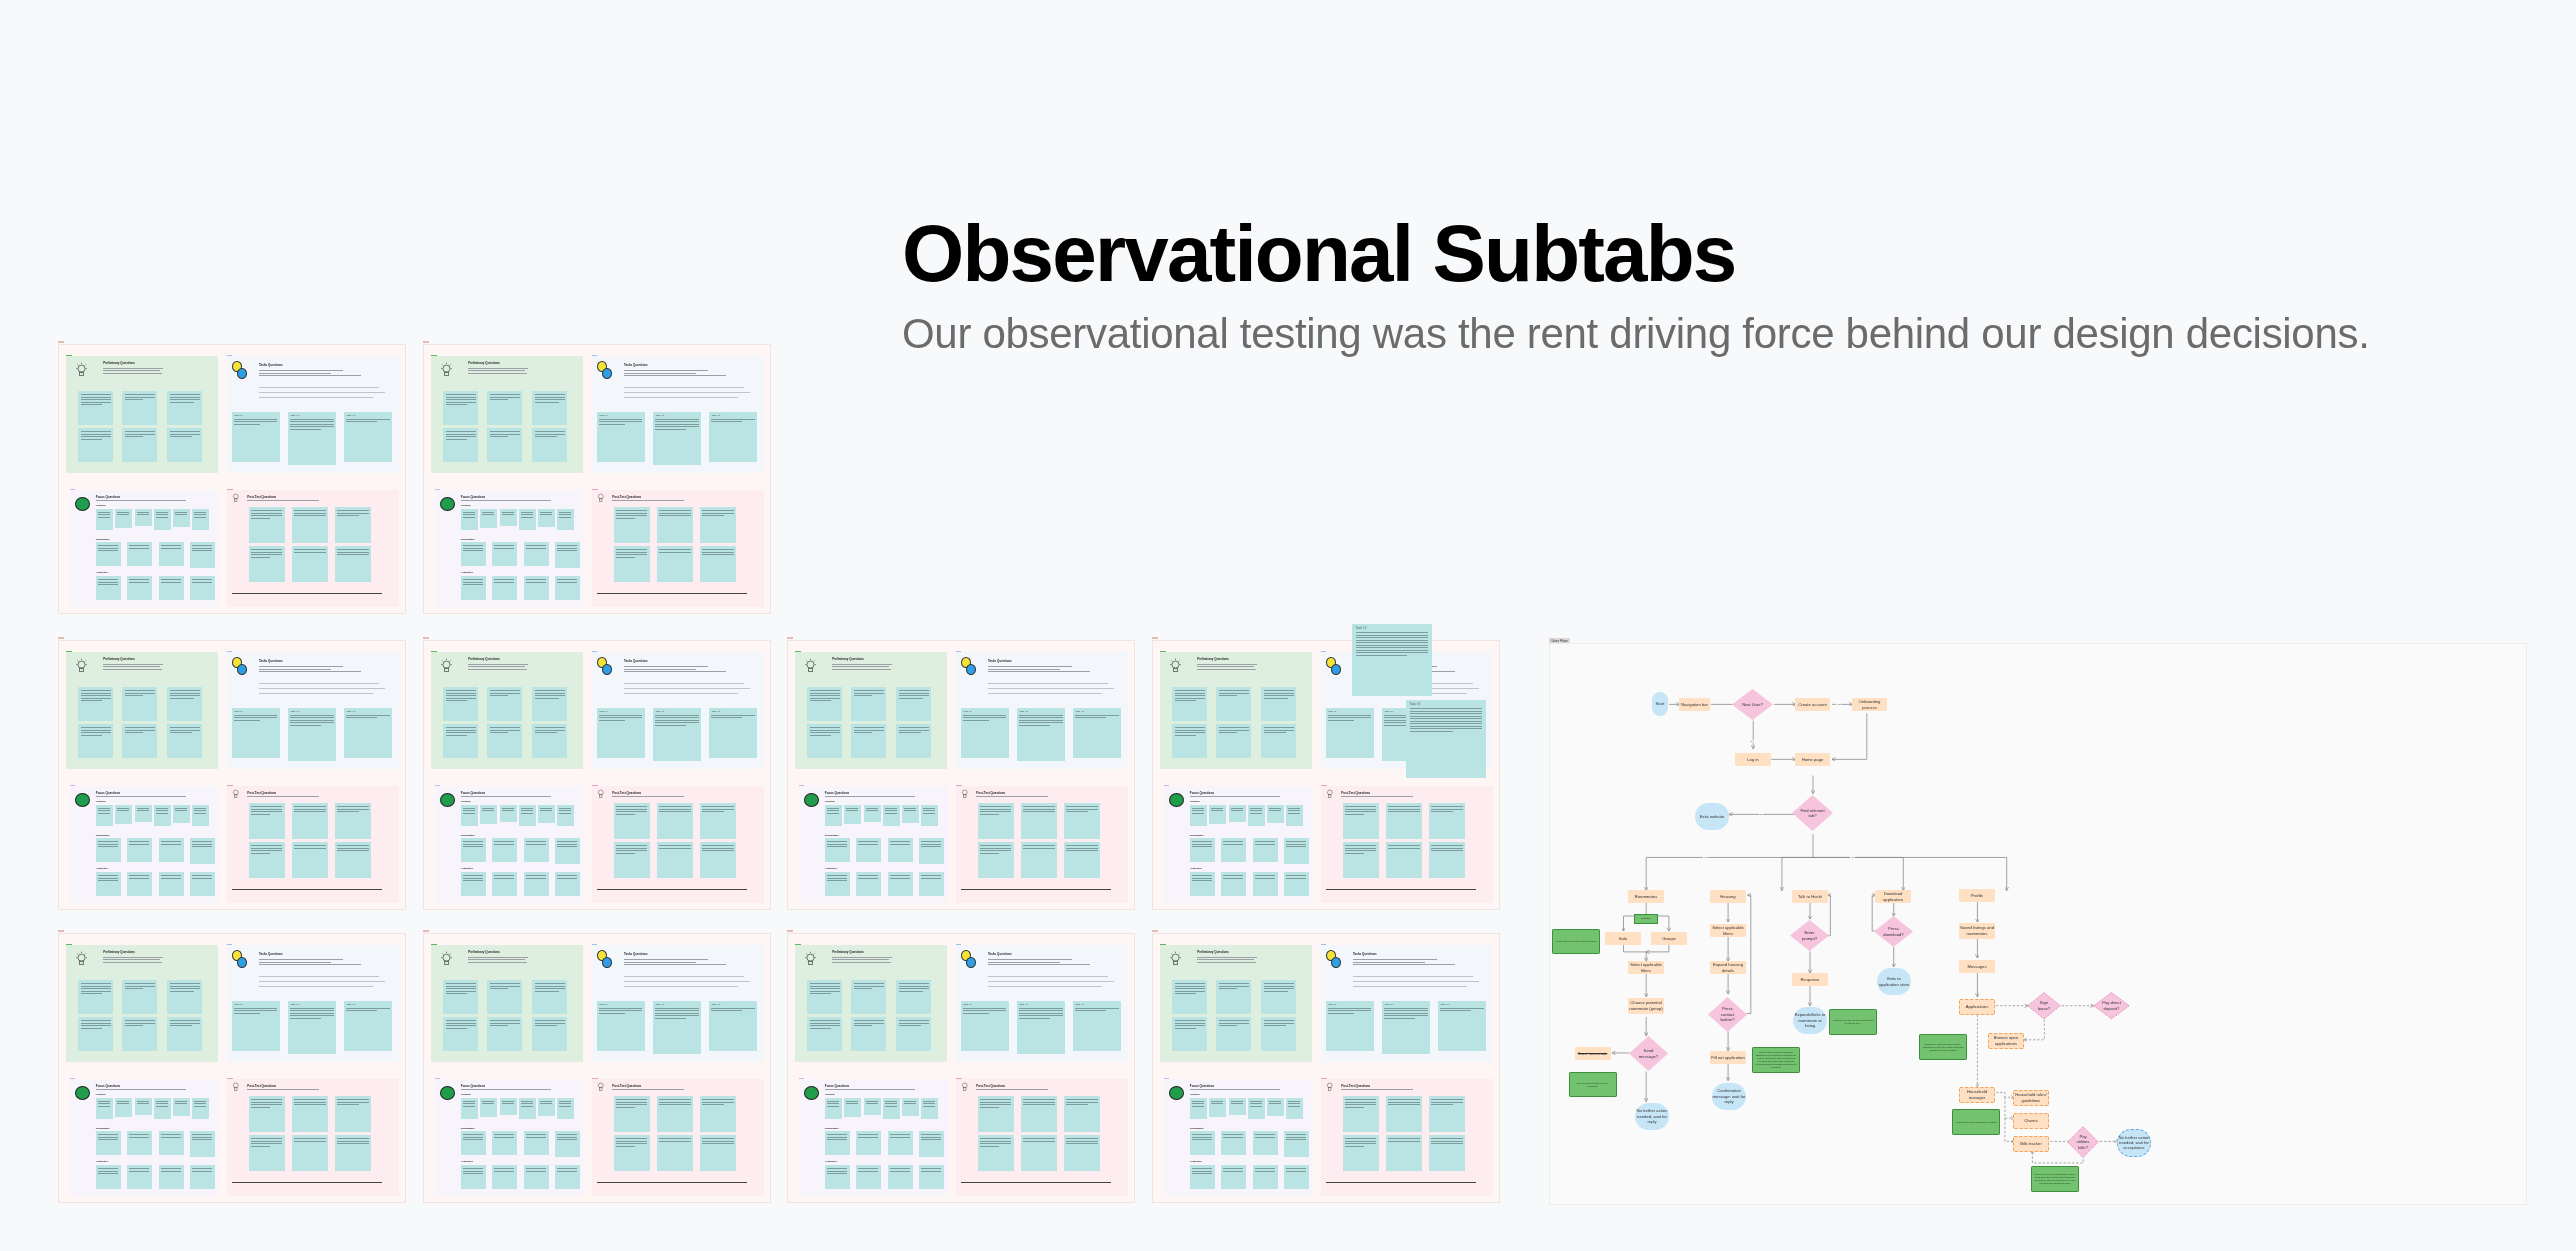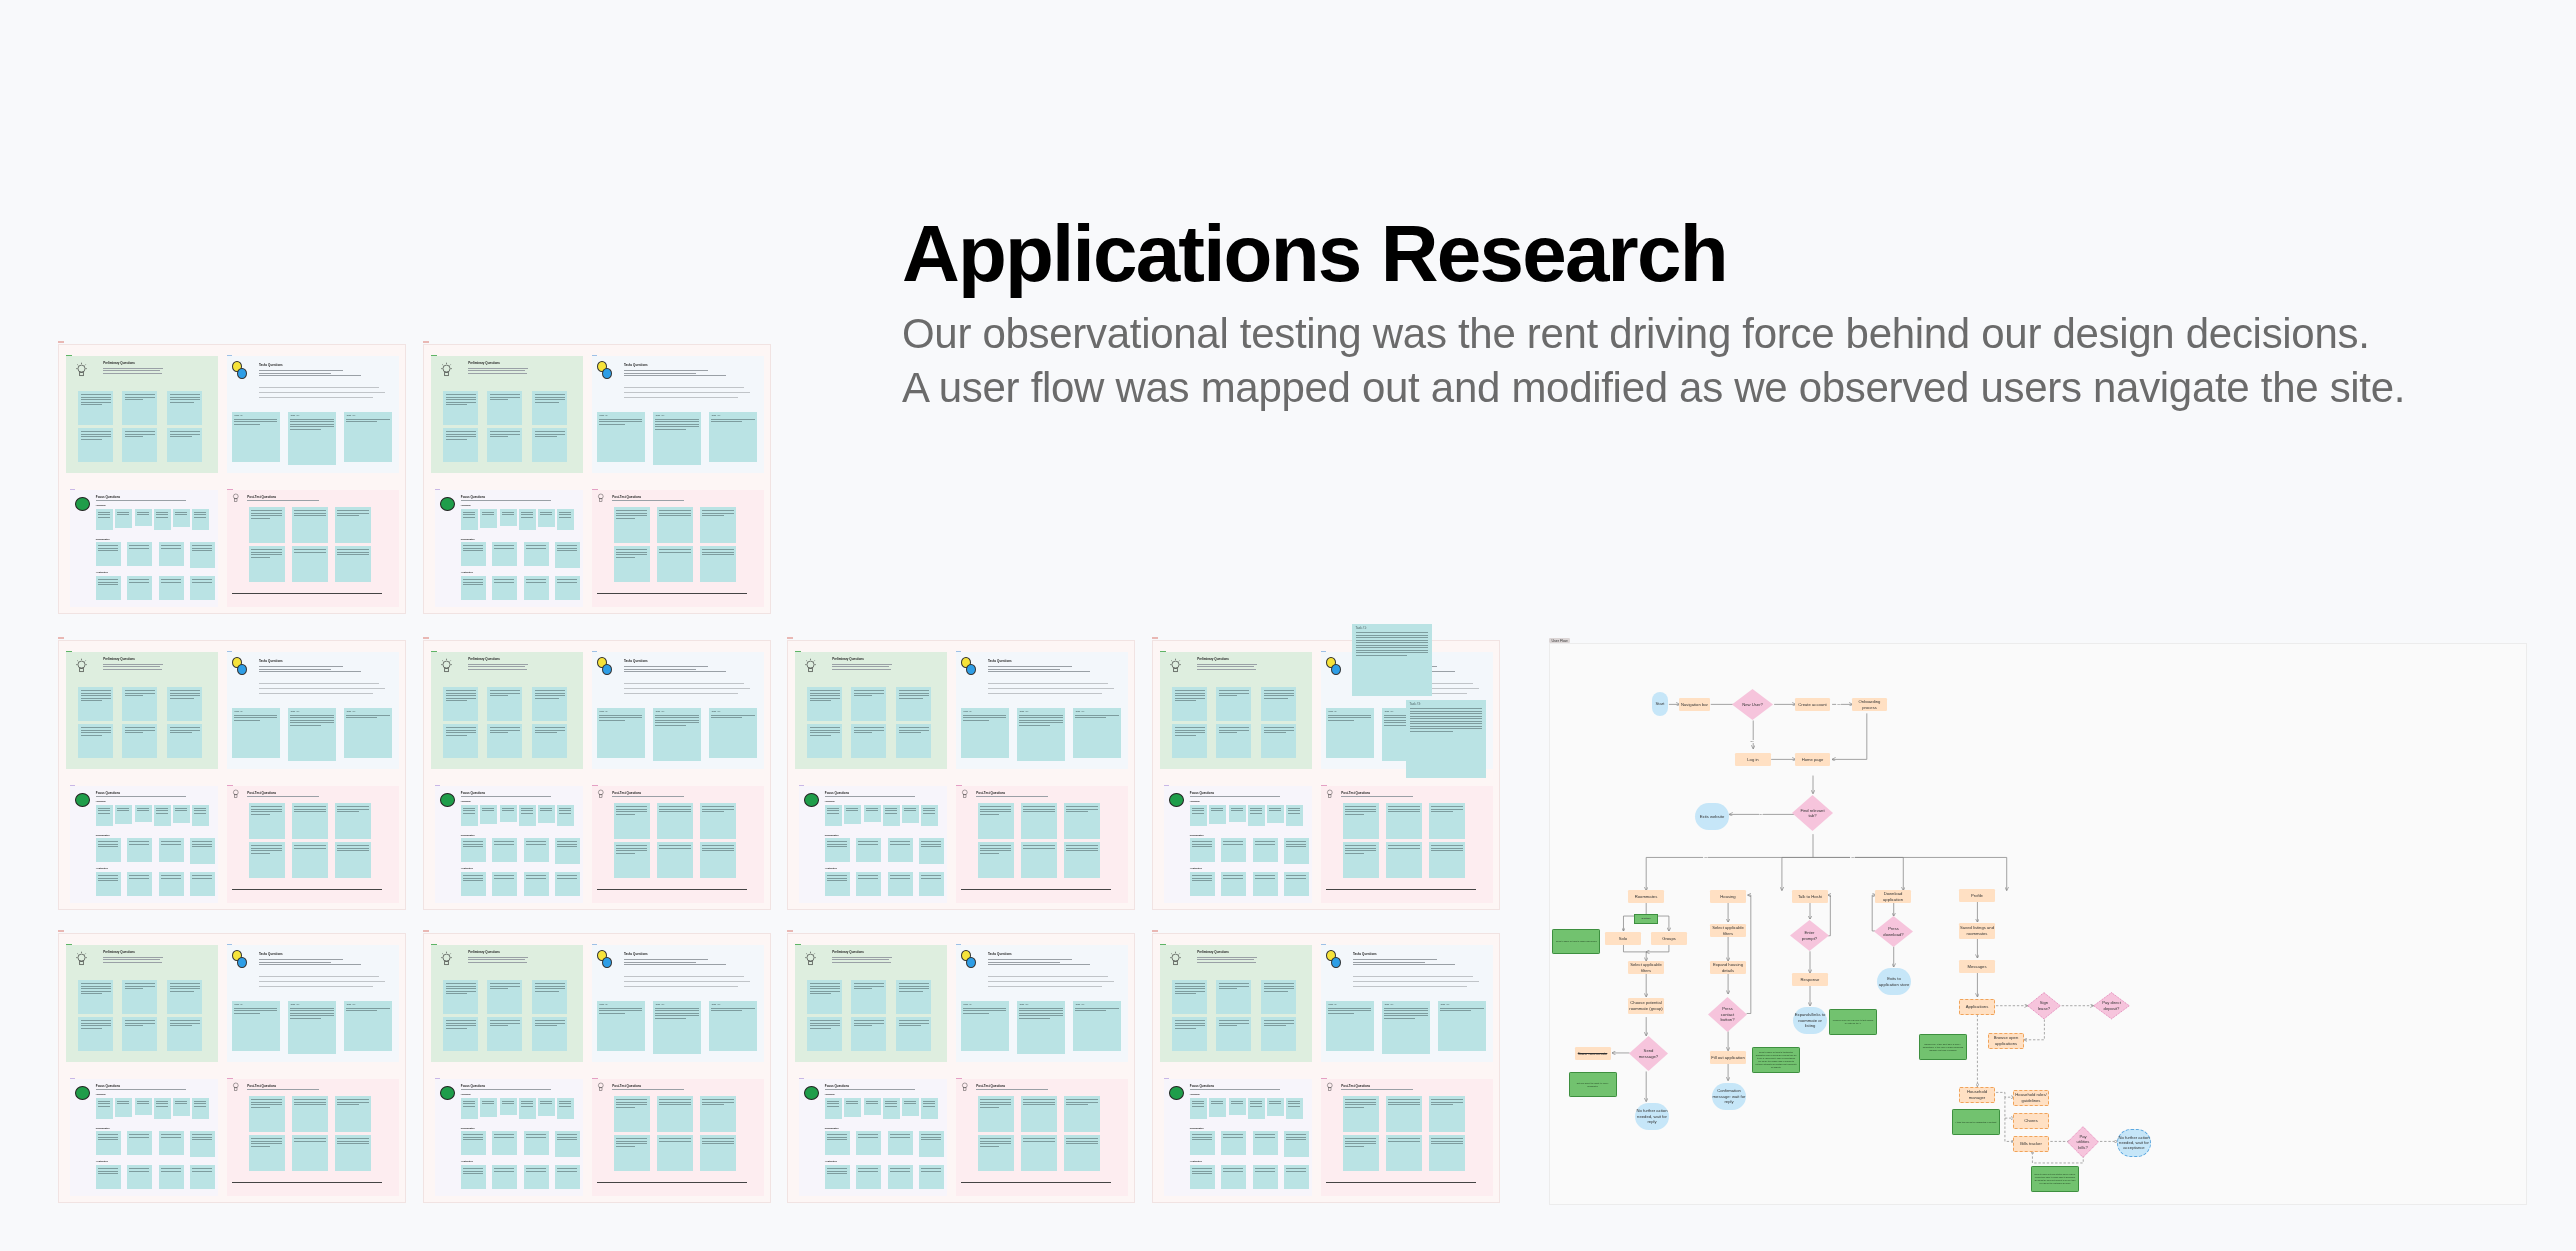--- a/index.html
+++ b/index.html
@@ -40,24 +40,23 @@
   .note{background:#72c26f;border:0.6px solid #3d8f3f;border-radius:1.2px;font-size:2.1px;line-height:3px;color:#1d3b1d;padding:2.4px;}
   .dec{position:absolute;box-sizing:border-box;}
   .dec .shape{position:absolute;left:0;top:0;width:100%;height:100%;}
   .dec .txt{position:absolute;left:0;top:0;width:100%;height:100%;display:flex;align-items:center;justify-content:center;text-align:center;font-size:4.2px;line-height:5.4px;color:#333;padding:0 7.2px;box-sizing:border-box;}
   .lbl{position:absolute;font-size:2.4px;color:#555;background:#fafafa;padding:0 0.6px;}
 </style>
 </head>
 <body>
 
 <div class="hero">
-  <h1>Applications Research</h1>
+  <h1>Observational Subtabs</h1>
   <p>
     <span>Our observational testing was the rent driving force behind our design decisions.</span><br>
-    <span>A user flow was mapped out and modified as we observed users navigate the site.</span>
   </p>
 </div>
 
 <div id="boards">
     <div class="board" style="left: 58px; top: 344px;">
     <div class="tag"></div>
     <div class="quad q-pre">
       <div class="qtag"></div>
       <svg class="bulb" style="left:8.4px;top:6px" viewBox="0 0 22 30">
         <circle cx="11" cy="11" r="6" fill="none" stroke="#222" stroke-width="1"></circle>

